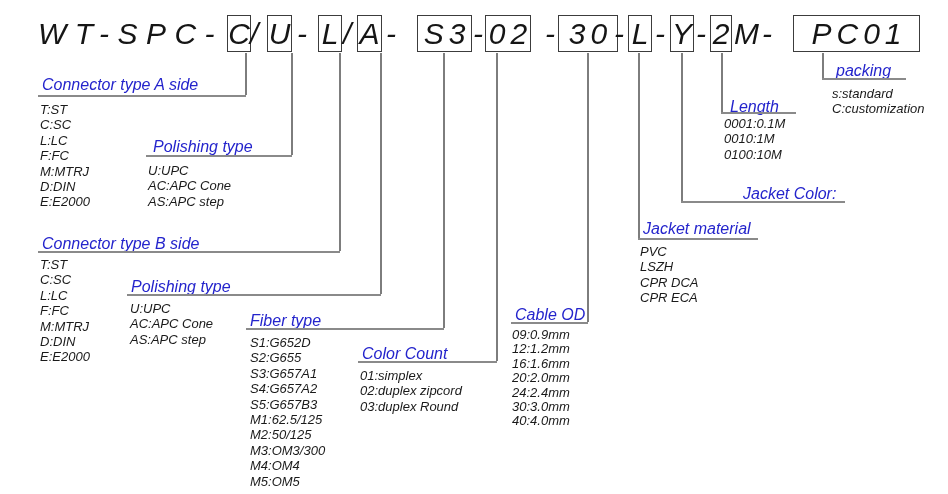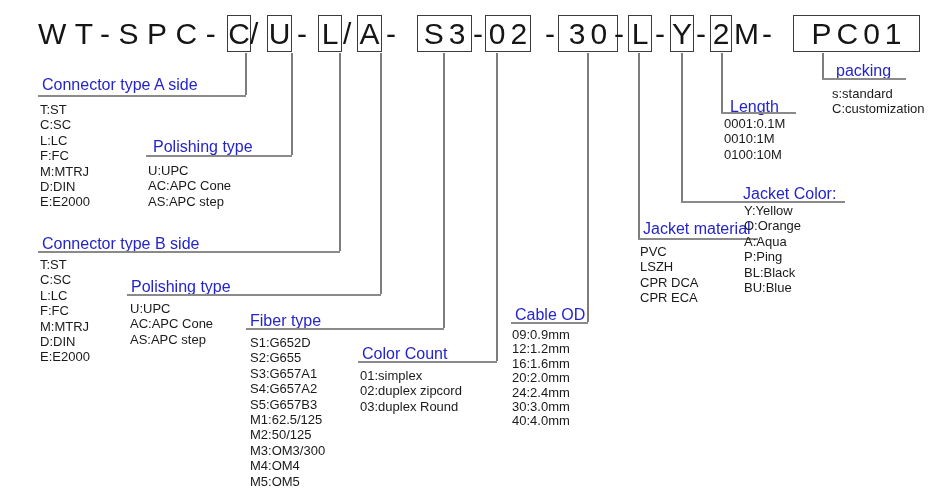--- a/index.html
+++ b/index.html
@@ -1,18 +1,18 @@
 <!DOCTYPE html>
 <html><head>
 <meta charset="utf-8">
 <style>
   html,body{margin:0;padding:0;background:#ffffff;}
   #canvas{
     position:relative;width:948px;height:494px;background:#ffffff;
-    font-family:"Liberation Sans","DejaVu Sans",sans-serif;overflow:hidden;
+    font-family:"Liberation Sans","DejaVu Sans",sans-serif;overflow:hidden;font-style:italic;
   }
   
   .seg{
     position:absolute;top:15px;height:37px;line-height:37px;
     font-size:30px;color:#151515;white-space:nowrap;
   }
   .seg.prefix{letter-spacing:8.5px;}
   .seg.boxed{
     box-sizing:border-box;border:1.5px solid #3c3c3c;background:#ffffff;
     display:flex;align-items:center;justify-content:center;
@@ -150,28 +150,20 @@
   <div class="hline" style="left:638px;top:238px;width:120px;"></div>
   <div class="items" style="left:640px;top:244px;">
     <div>PVC</div>
     <div>LSZH</div>
     <div>CPR DCA</div>
     <div>CPR ECA</div>
   </div>
 
   <div class="sec-title" style="left:743px;top:185px;">Jacket Color:</div>
   <div class="hline" style="left:681px;top:201px;width:164px;"></div>
-  <div class="items" style="left:744px;top:203px;">
-    <div>Y:Yellow</div>
-    <div>O:Orange</div>
-    <div>A:Aqua</div>
-    <div>P:Ping</div>
-    <div>BL:Black</div>
-    <div>BU:Blue</div>
-  </div>
 
   <div class="sec-title" style="left:730px;top:98px;">Length</div>
   <div class="hline" style="left:721px;top:112px;width:75px;"></div>
   <div class="items" style="left:724px;top:116px;">
     <div>0001:0.1M</div>
     <div>0010:1M</div>
     <div>0100:10M</div>
   </div>
 
   <div class="sec-title" style="left:836px;top:62px;">packing</div>

